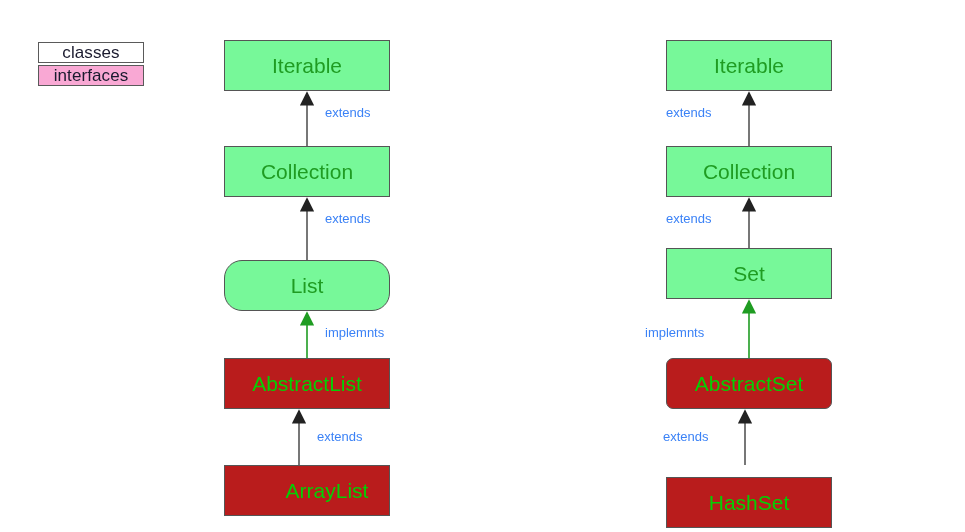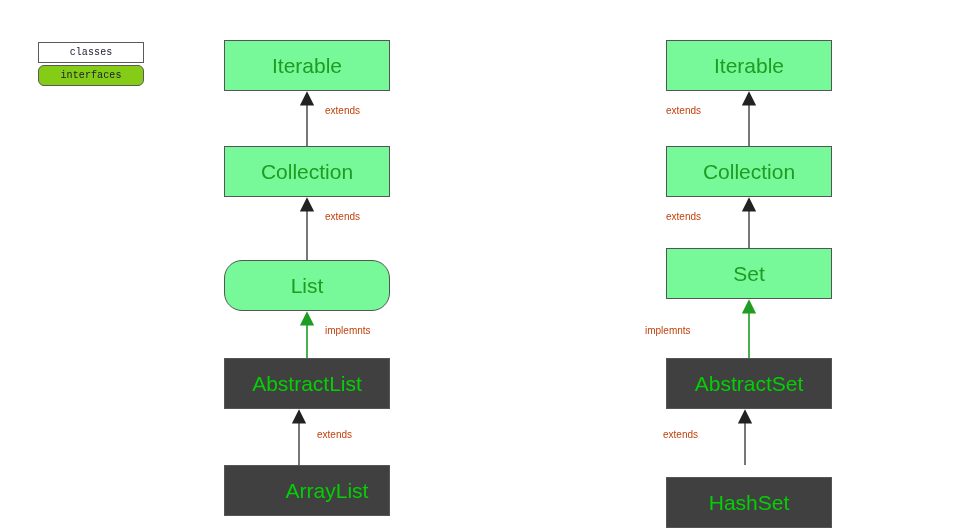--- a/index.html
+++ b/index.html
@@ -30,33 +30,31 @@
     top: 42px;
   }
   .legend-item {
     box-sizing: border-box;
     width: 106px;
     height: 21px;
     border: 1px solid #5a5a5a;
     display: flex;
     align-items: center;
     justify-content: center;
-    font-size: 10px;
+    font-size: 17px;
     line-height: 1;
     color: #1a1a2e;
     letter-spacing: 0.1px;
-    font-family: Liberation Mono, monospace;
   }
   .legend-item.classes {
     background: #ffffff;
     margin-bottom: 2px;
   }
   .legend-item.interfaces {
-    background: #84cc16;
-    border-radius: 6px;
+    background: #f9a8d4;
   }
 
   
   .node {
     position: absolute;
     box-sizing: border-box;
     width: 166px;
     height: 51px;
     border: 1.5px solid #555555;
     display: flex;
@@ -64,30 +62,30 @@
     justify-content: center;
     font-size: 21px;
     line-height: 1;
     white-space: nowrap;
   }
   .node.iface {
     background: #77f899;
     color: #1f9c22;
   }
   .node.cls {
-    background: #404040;
+    background: #b91c1c;
     color: #04cf04;
   }
 
   
   .edge-label {
     position: absolute;
-    font-size: 10px;
+    font-size: 13px;
     line-height: 1;
-    color: #c2410c;
+    color: #3b82f6;
     white-space: nowrap;
   }
 
   
   #connectors {
     position: absolute;
     left: 0;
     top: 0;
     width: 965px;
     height: 532px;
@@ -168,21 +166,21 @@
   </div>
 
   <div class="node iface" style="left:666px; top:146px;">
     <span>Collection</span>
   </div>
 
   <div class="node iface" style="left:666px; top:248px;">
     <span>Set</span>
   </div>
 
-  <div class="node cls" style="left:666px; top:358px;">
+  <div class="node cls" style="left:666px; top:358px;border-radius:7px;">
     <span>AbstractSet</span>
   </div>
 
   <div class="node cls" style="left:666px; top:465px;margin-top:12px;">
     <span>HashSet</span>
   </div>
 
   <div class="edge-label" style="left:666px; top:106px;">extends</div>
 
   <div class="edge-label" style="left:666px; top:212px;">extends</div>

